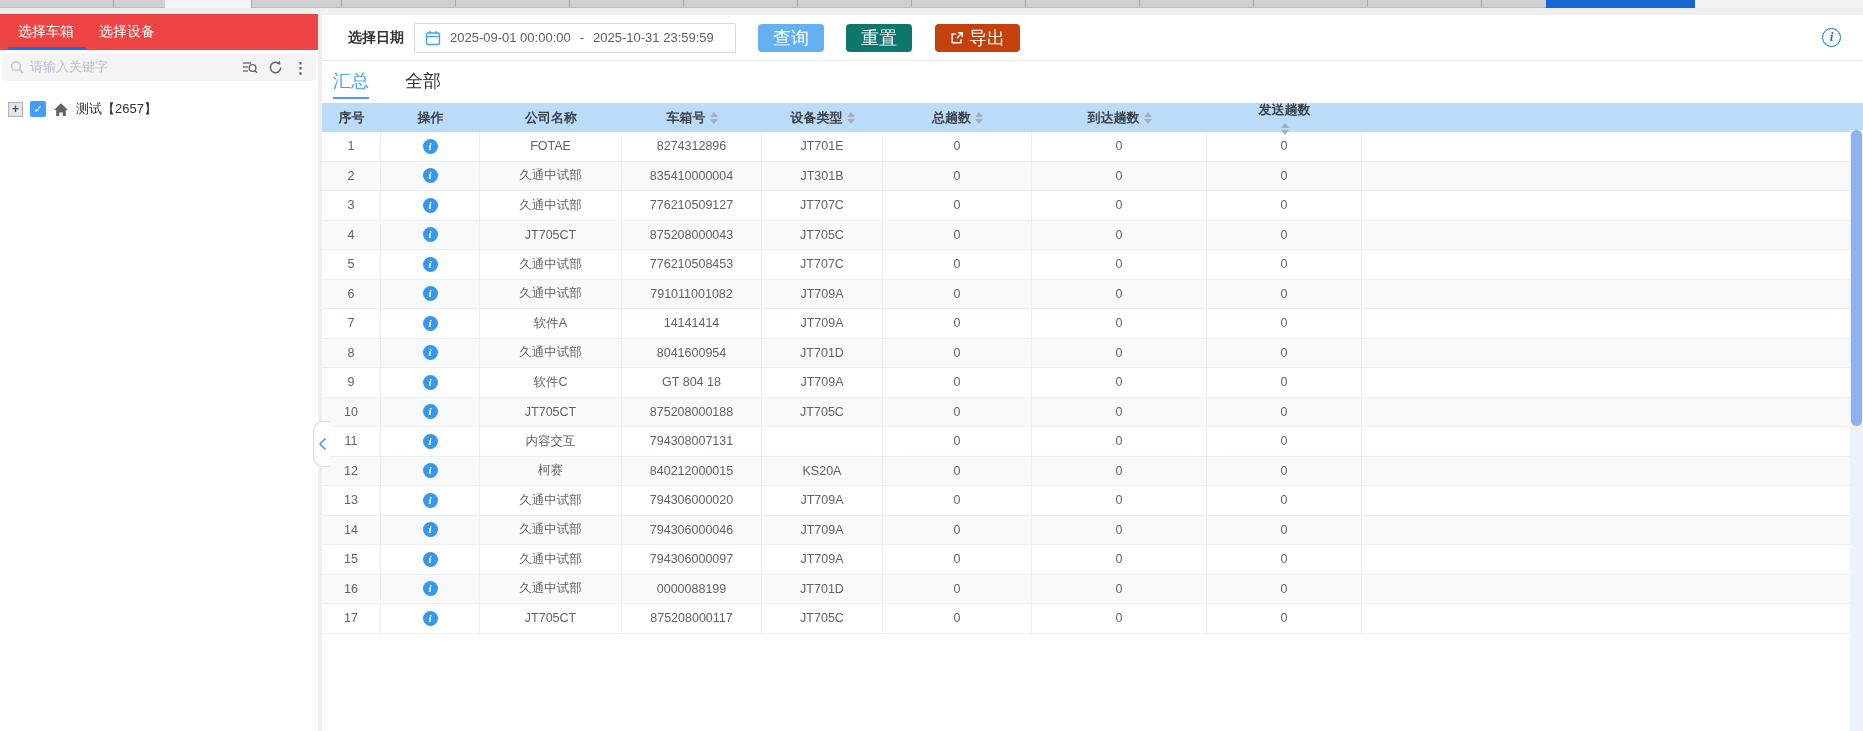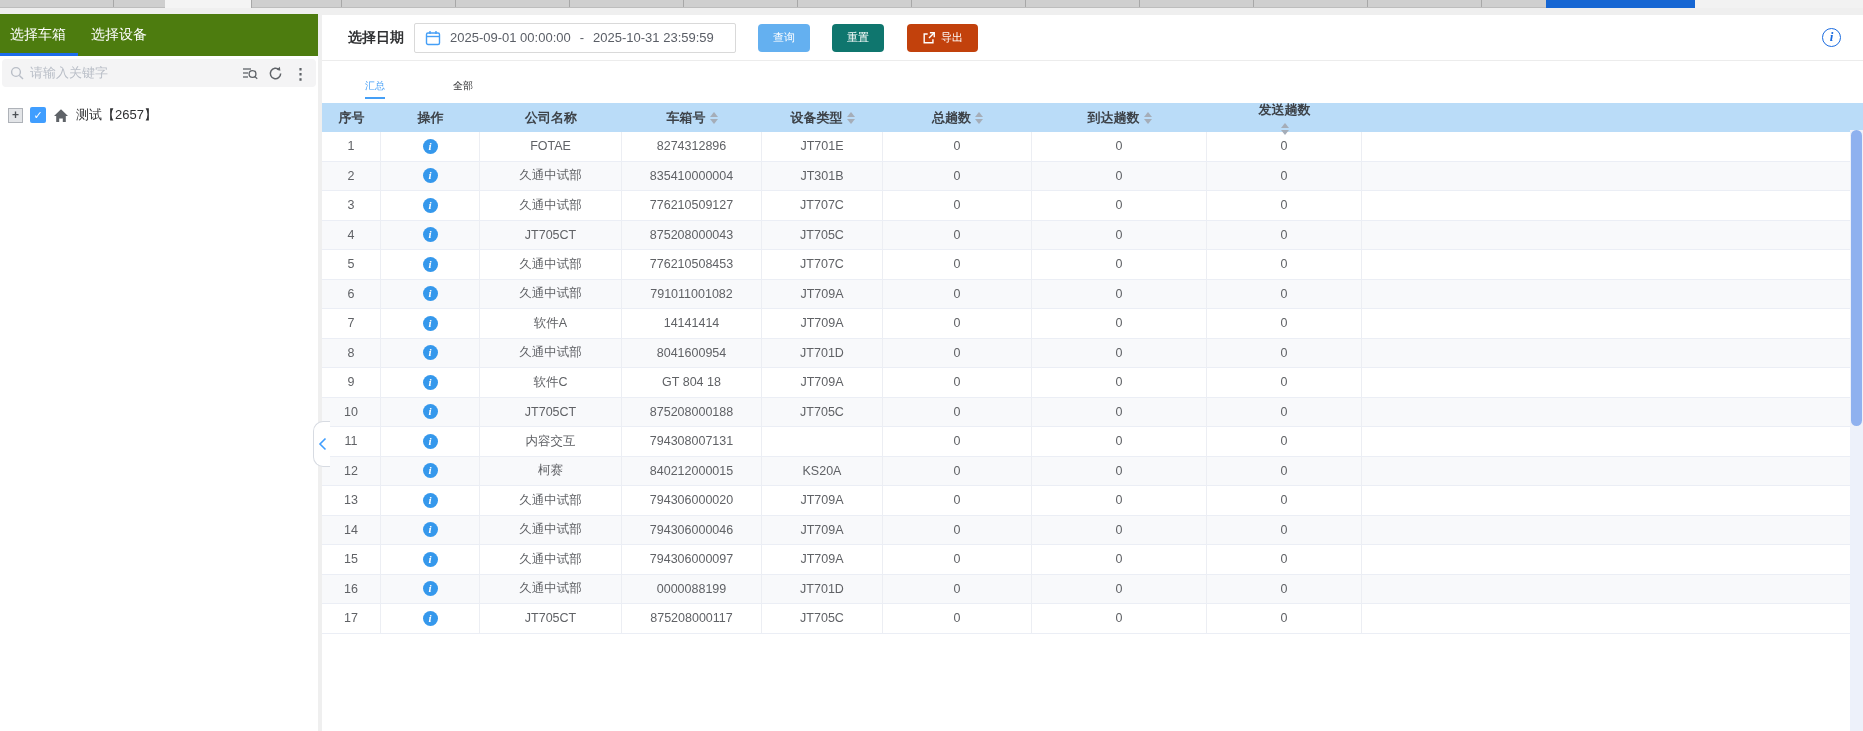--- a/index.html
+++ b/index.html
@@ -9,49 +9,49 @@
   
   .top-strip { position:absolute; left:0; top:0; width:1863px; height:8px;
     background:repeating-linear-gradient(to right,#cfcfcf 0 113px,#a8a8a8 113px 114px);
     border-bottom:1px solid #bdbdbd; }
   .top-strip .lightcell { position:absolute; left:165px; top:0; width:87px; height:8px; background:#f4f4f4; border-right:1px solid #a8a8a8; }
   .top-strip .bluecell  { position:absolute; left:1546px; top:0; width:149px; height:8px; background:#1666d3; }
   .top-strip .endcell   { position:absolute; left:1695px; top:0; width:168px; height:8px; background:#f2f2f2; }
 
   
   .sidebar { position:absolute; left:0; top:14px; width:318px; height:717px; background:#fff; }
-  .sb-header { position:relative; height:42px; background:#4d7c0f; display:flex; align-items:center; }
+  .sb-header { position:relative; height:36px; background:#ef4444; display:flex; align-items:center;padding-left:8px; }
   .sb-tab { position:relative; height:100%; display:flex; align-items:center; color:#fff; font-size:14px; cursor:pointer; }
   .sb-tab.first { width:78px; padding-left:10px; }
   .sb-tab.second { margin-left:13px; }
   .sb-tab.active::after { content:""; position:absolute; left:0; bottom:0; width:78px; height:3px; background:#1d6ced; }
   .sb-search { margin:3px 2px 0 2px; height:28px; background:#f4f4f5; border-radius:4px; display:flex; align-items:center; padding:0 8px; }
   .sb-search .ph { color:#b9bec7; font-size:13px; margin-left:6px; flex:1; }
   .sb-search .icn { display:flex; align-items:center; margin-left:10px; cursor:pointer; }
   .dots { color:#5f6368; font-size:15px; font-weight:bold; letter-spacing:0; line-height:1; cursor:pointer; margin-left:10px; }
   .tree-row { display:flex; align-items:center; margin:19px 0 0 8px; gap:7px; }
   .expander { width:15px; height:15px; background:#e3e5e8; border:1px solid #aeb2b8; color:#4d5156; font-size:12px; line-height:13px; text-align:center; font-weight:bold; cursor:pointer; }
   .checkbox { width:16px; height:16px; background:#409eff; border-radius:2px; color:#fff; font-size:11px; line-height:16px; text-align:center; cursor:pointer; }
   .tree-label { font-size:13px; color:#303133; cursor:pointer; }
 
   
   .main { position:absolute; left:322px; top:15px; width:1541px; height:717px; background:#fff; }
 
   .toolbar { height:46px; display:flex; align-items:center; padding-left:26px; border-bottom:1px solid #ececec; }
   .date-label { font-size:14px; color:#303133; font-weight:bold; margin-right:10px; }
   .date-box { width:322px; height:30px; border:1px solid #d9d9d9; border-radius:2px; display:flex; align-items:center; padding:0 10px; gap:9px; background:#fff; cursor:pointer; }
   .date-text { font-size:13px; color:#5a5e66; }
-  .btn { height:28px; border:none; border-radius:4px; color:#fff; font-size:11px; padding:0 15px; display:flex; align-items:center; gap:5px; cursor:pointer; font-family:"Liberation Sans",sans-serif; }
+  .btn { height:28px; border:none; border-radius:4px; color:#fff; font-size:18px; padding:0 15px; display:flex; align-items:center; gap:5px; cursor:pointer; font-family:"Liberation Sans",sans-serif; }
   .btn-query { background:#64b0f0; margin-left:22px; }
   .btn-reset { background:#0f766e; margin-left:22px; }
   .btn-export { background:#c2410c; margin-left:23px; }
   .info-right { margin-left:auto; margin-right:22px; width:19px; height:19px; border:1.5px solid #1a6be0; border-radius:50%; color:#1a6be0; font-family:"Liberation Serif",serif; font-style:italic; font-weight:bold; font-size:13px; line-height:16px; text-align:center; cursor:pointer; }
 
   .tabs-row { height:42px; display:flex; align-items:flex-end; padding-left:11px; gap:36px; }
-  .m-tab { font-size:10px; padding-bottom:10px; position:relative; cursor:pointer; color:#303133;margin-left:32px; }
+  .m-tab { font-size:18px; padding-bottom:10px; position:relative; cursor:pointer; color:#303133; }
   .m-tab.active { color:#459ff6; }
   .m-tab.active::after { content:""; position:absolute; left:0; bottom:4px; width:100%; height:2px; background:#459ff6; }
 
   
   .thead { height:29px; background:#badcf8; display:flex; align-items:center; }
   .hcell { display:flex; align-items:center; justify-content:center; font-size:13px; font-weight:bold; color:#3d4248; gap:4px; }
   .trow { height:29.5px; display:flex; align-items:center; border-bottom:1px solid #ebeef5; background:#fff; }
   .trow.alt { background:#f8f9fb; }
   .tcell { height:100%; display:flex; align-items:center; justify-content:center; font-size:12.5px; color:#606266; border-right:1px solid #eceef3; }
   .hcell.cfill, .tcell.cfill { border-right:none; }

